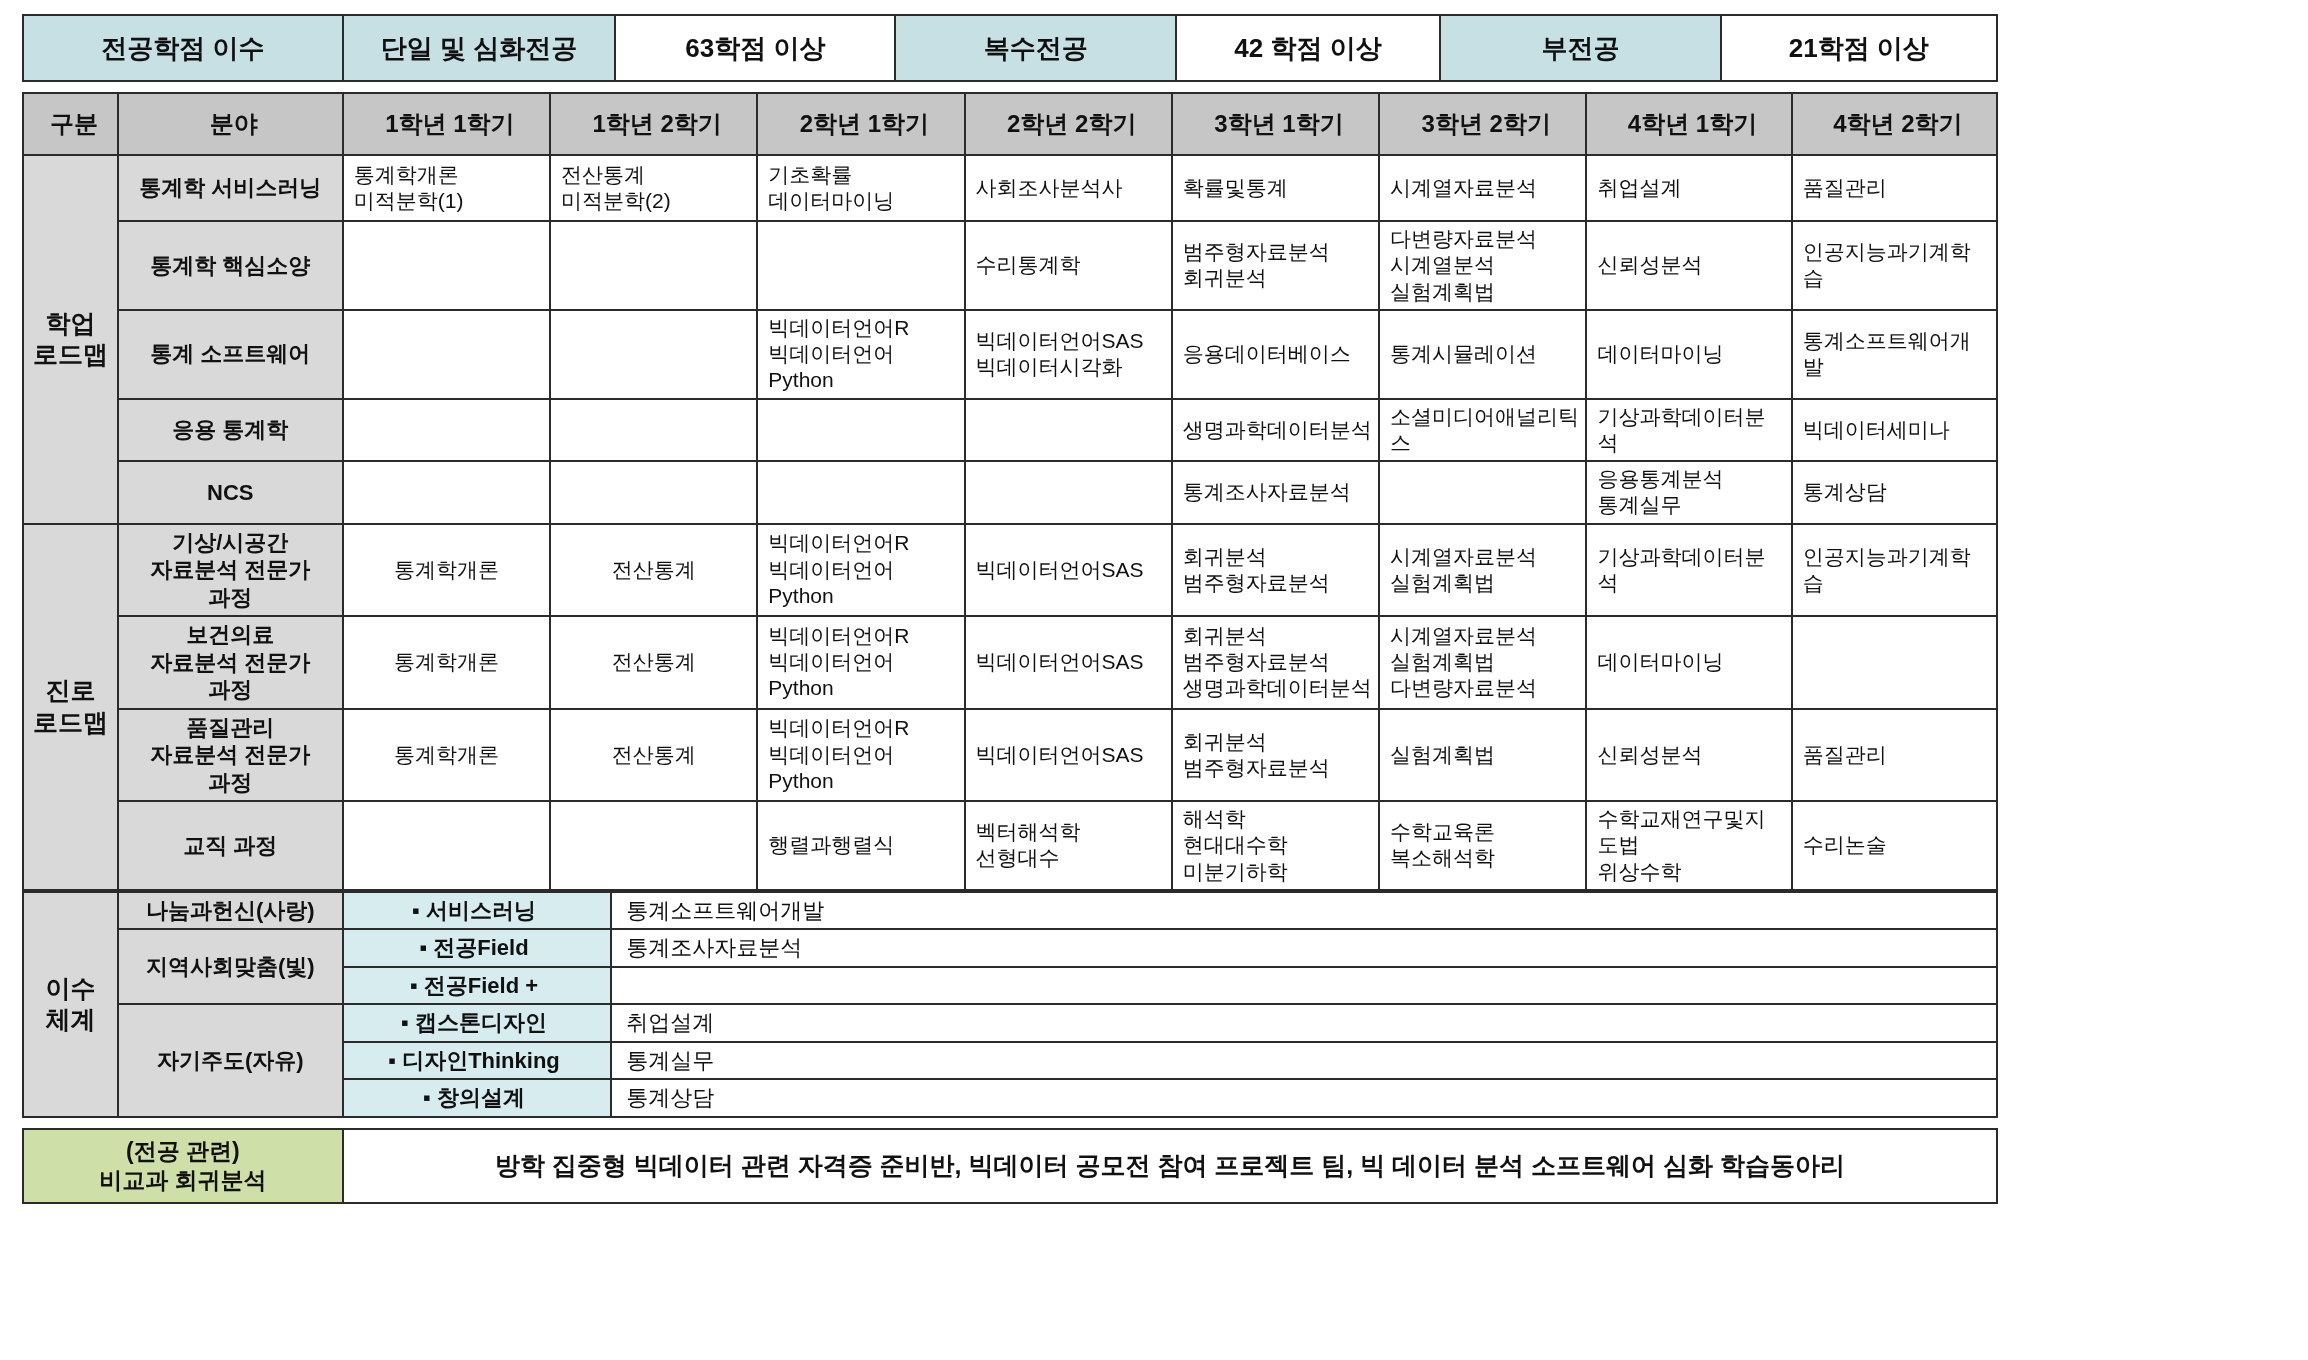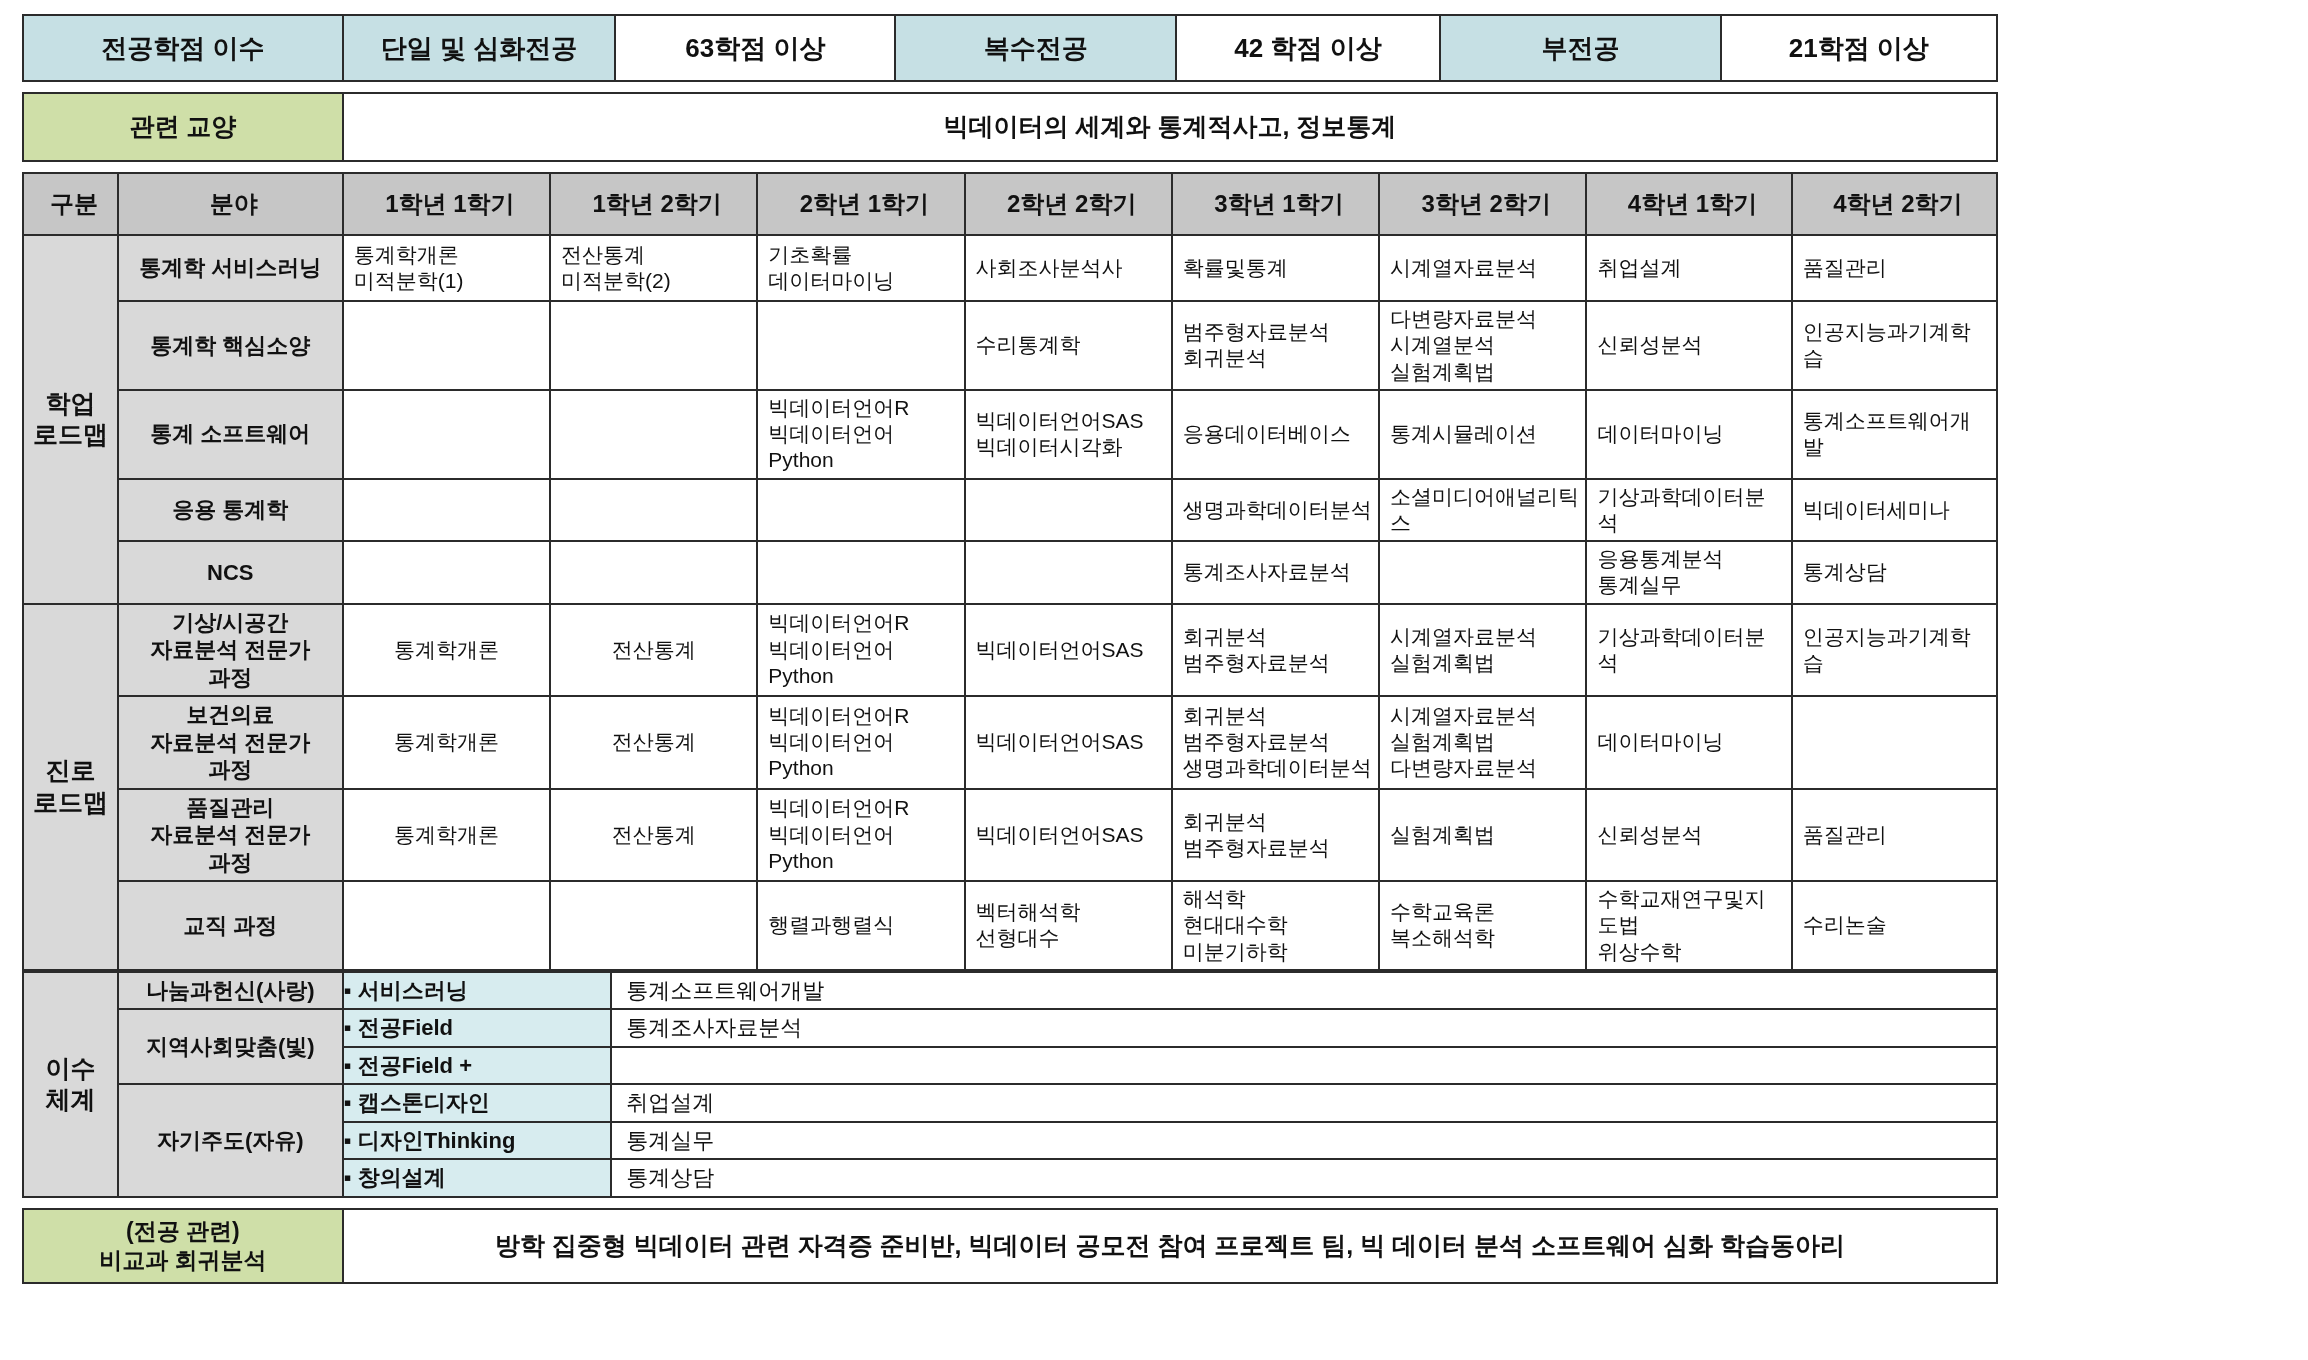--- a/index.html
+++ b/index.html
@@ -53,21 +53,21 @@
   .t-main td.courses { text-align: left; padding-left: 10px; font-size: 21px; }
   .t-main td.center { text-align: center; }
   .t-main tr.r1 td { height: 56px; }
 
   .multi { white-space: pre-line; }
 
   
   .t-sys td { font-size: 22px; }
   .t-sys td.sys-side { font-weight: bold; background: #d9d9d9; font-size: 25px; }
   .t-sys td.sys-cat  { font-weight: bold; background: #d9d9d9; font-size: 22px; }
-  .t-sys td.sys-tag  { font-weight: bold; background: #d7ecef; text-align: left; padding-left: 0; font-size: 22px; }
+  .t-sys td.sys-tag  { font-weight: bold; background: #d7ecef; text-align: center; padding-left: 0; font-size: 22px; }
   .t-sys td.sys-val  { text-align: left; padding-left: 14px; font-weight: normal; font-size: 22px; background:#fff;}
 
   
   .t-bottom { margin-top: 10px; }
   .t-bottom td { height: 64px; font-size: 25px; }
   .t-bottom td.lbl { background: #cfdfa8; font-size: 23px; }
   .t-bottom td.val { background: #ffffff; font-weight: bold; }
   .nowrap-pre { white-space: pre-line; }
 </style>
 </head>
@@ -91,32 +91,20 @@
       <td class="cell-blue">단일 및 심화전공</td>
       <td class="cell-white">63학점 이상</td>
       <td class="cell-blue">복수전공</td>
       <td class="cell-white">42 학점 이상</td>
       <td class="cell-blue">부전공</td>
       <td class="cell-white">21학점 이상</td>
     </tr>
   </tbody>
     </table>
 
-  <table class="t-liberal">
-    <colgroup>
-        <col style="width:16.2%">
-        <col style="width:83.8%">
-      </colgroup>
-    <tbody>
-        <tr>
-      <td class="cell-green">관련 교양</td>
-      <td class="cell-white">빅데이터의 세계와 통계적사고, 정보통계</td>
-    </tr>
-  </tbody>
-    </table>
 
   <table class="t-main">
     <colgroup>
       <col style="width:4.8%">
         <col style="width:11.4%">
       <col style="width:10.5%">
         <col style="width:10.5%">
         <col style="width:10.5%">
         <col style="width:10.5%">
       <col style="width:10.5%">

